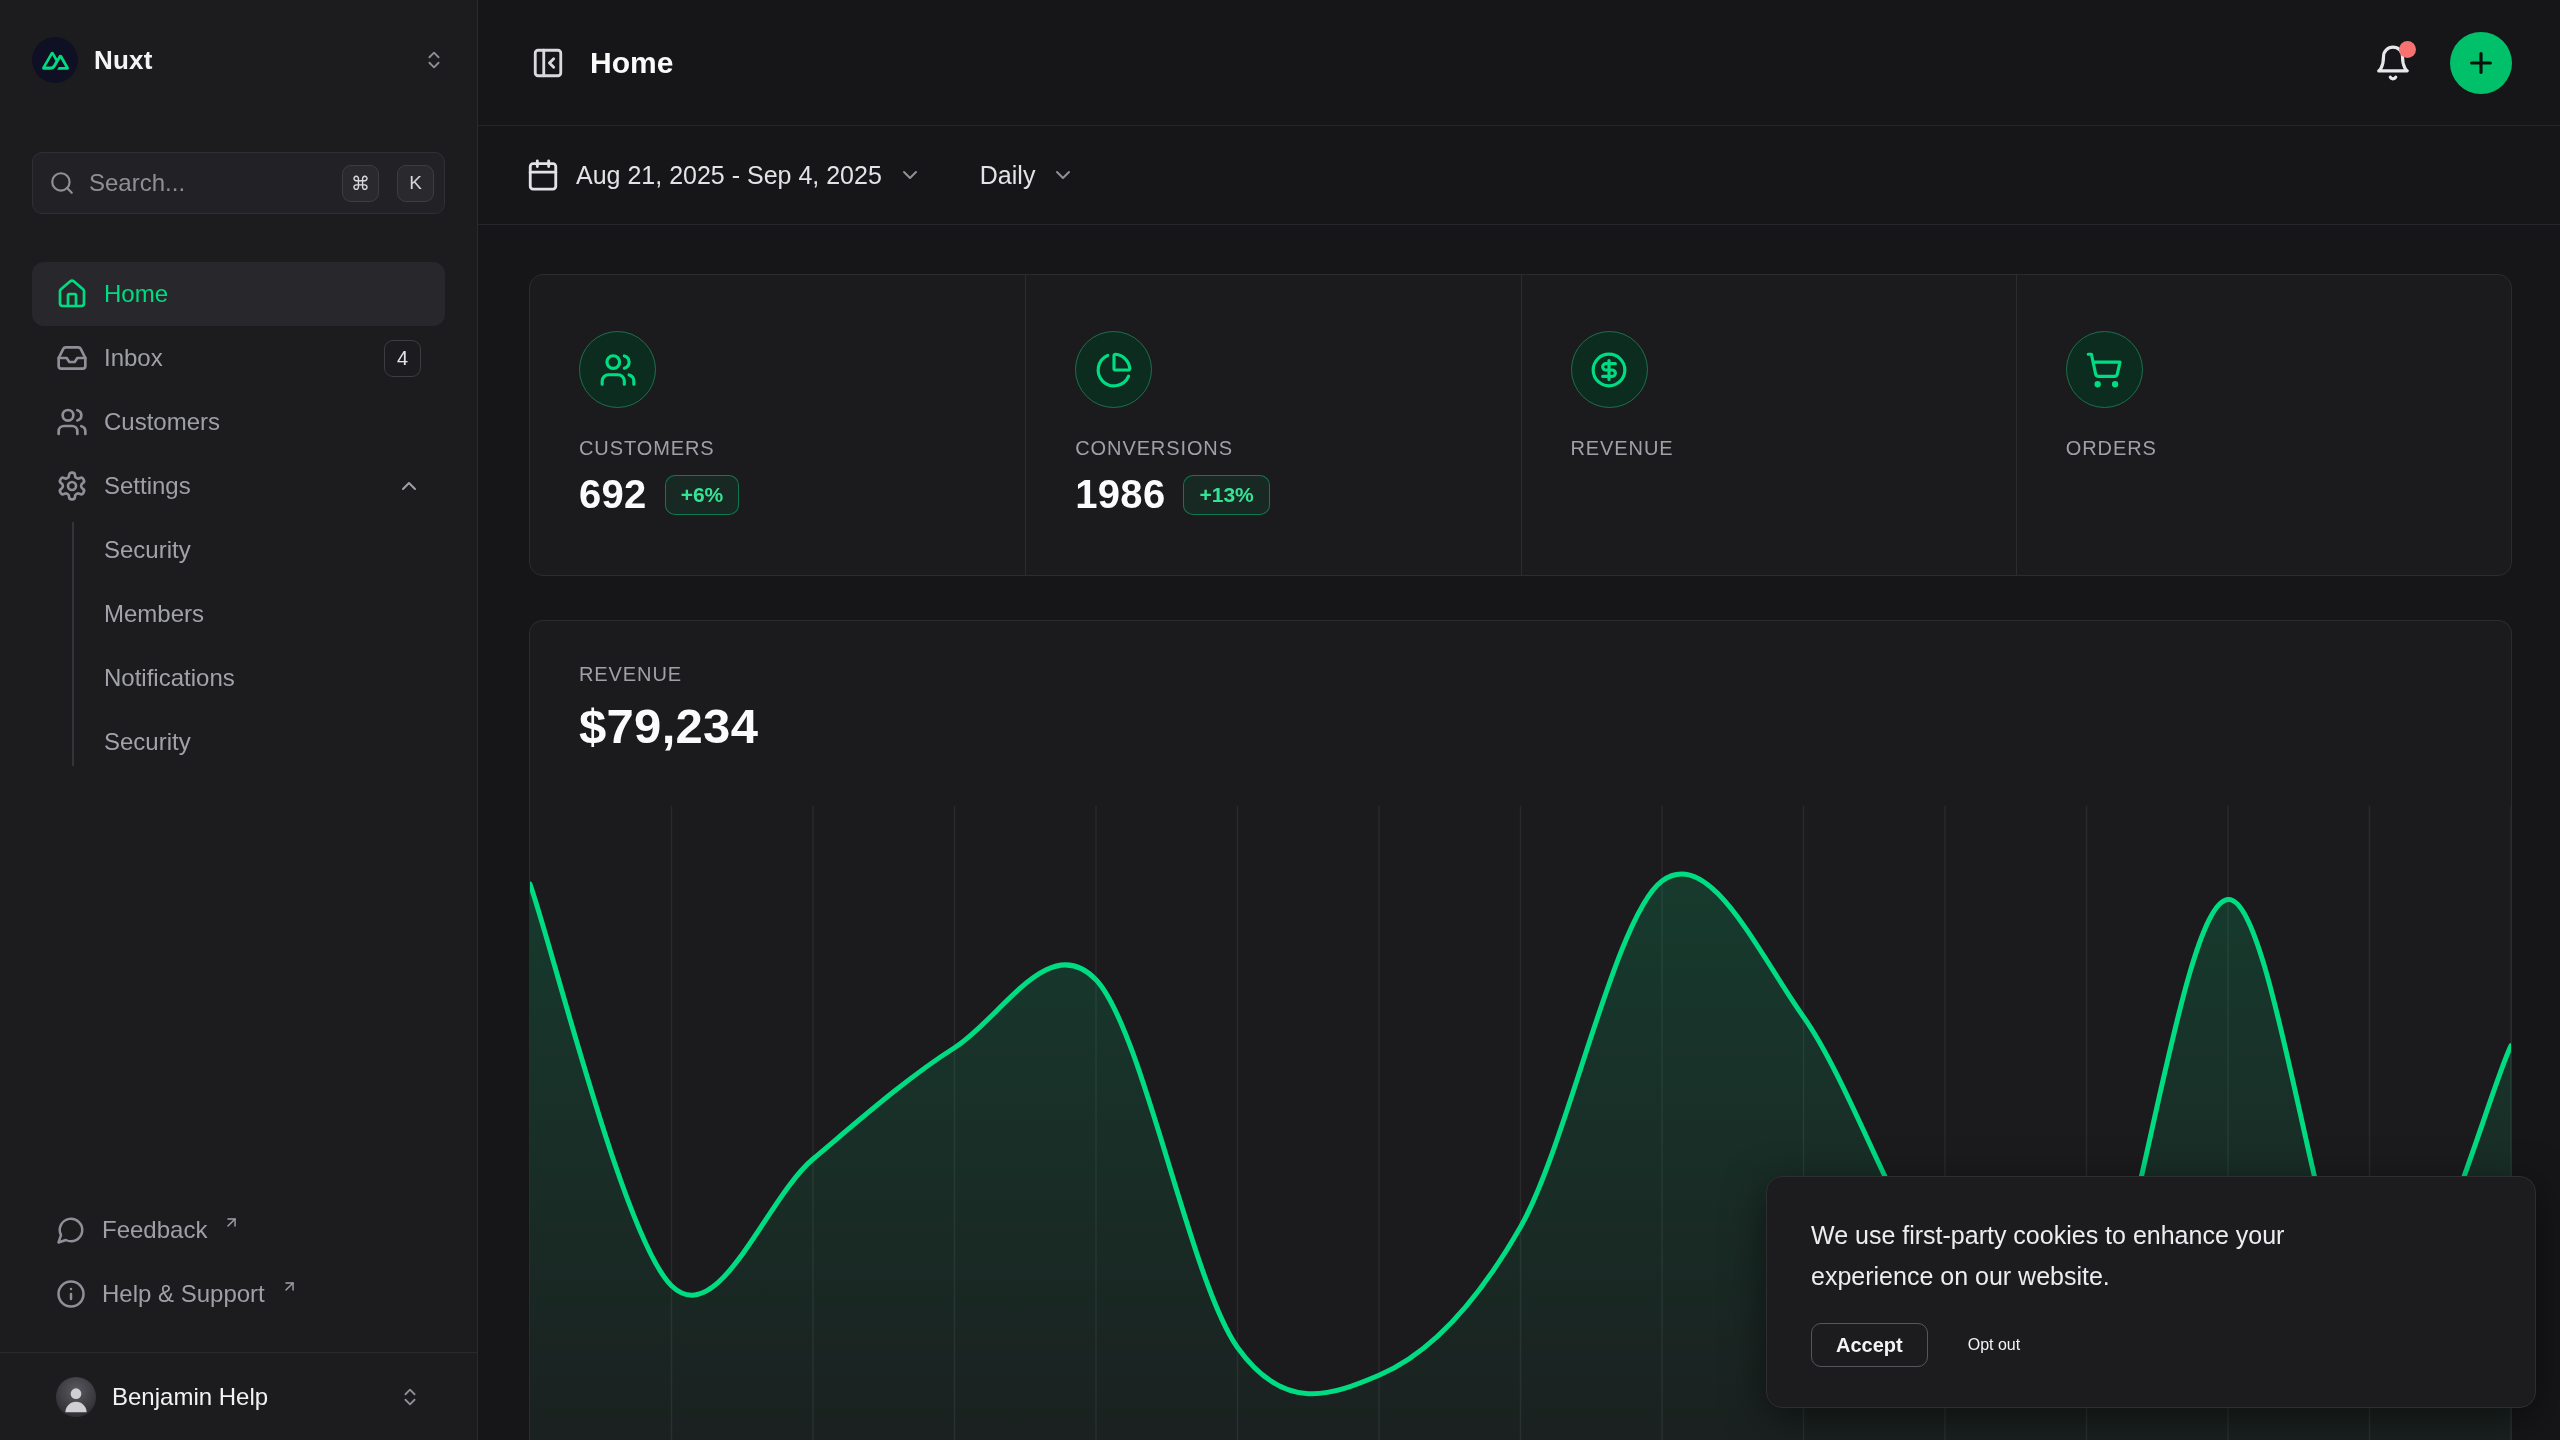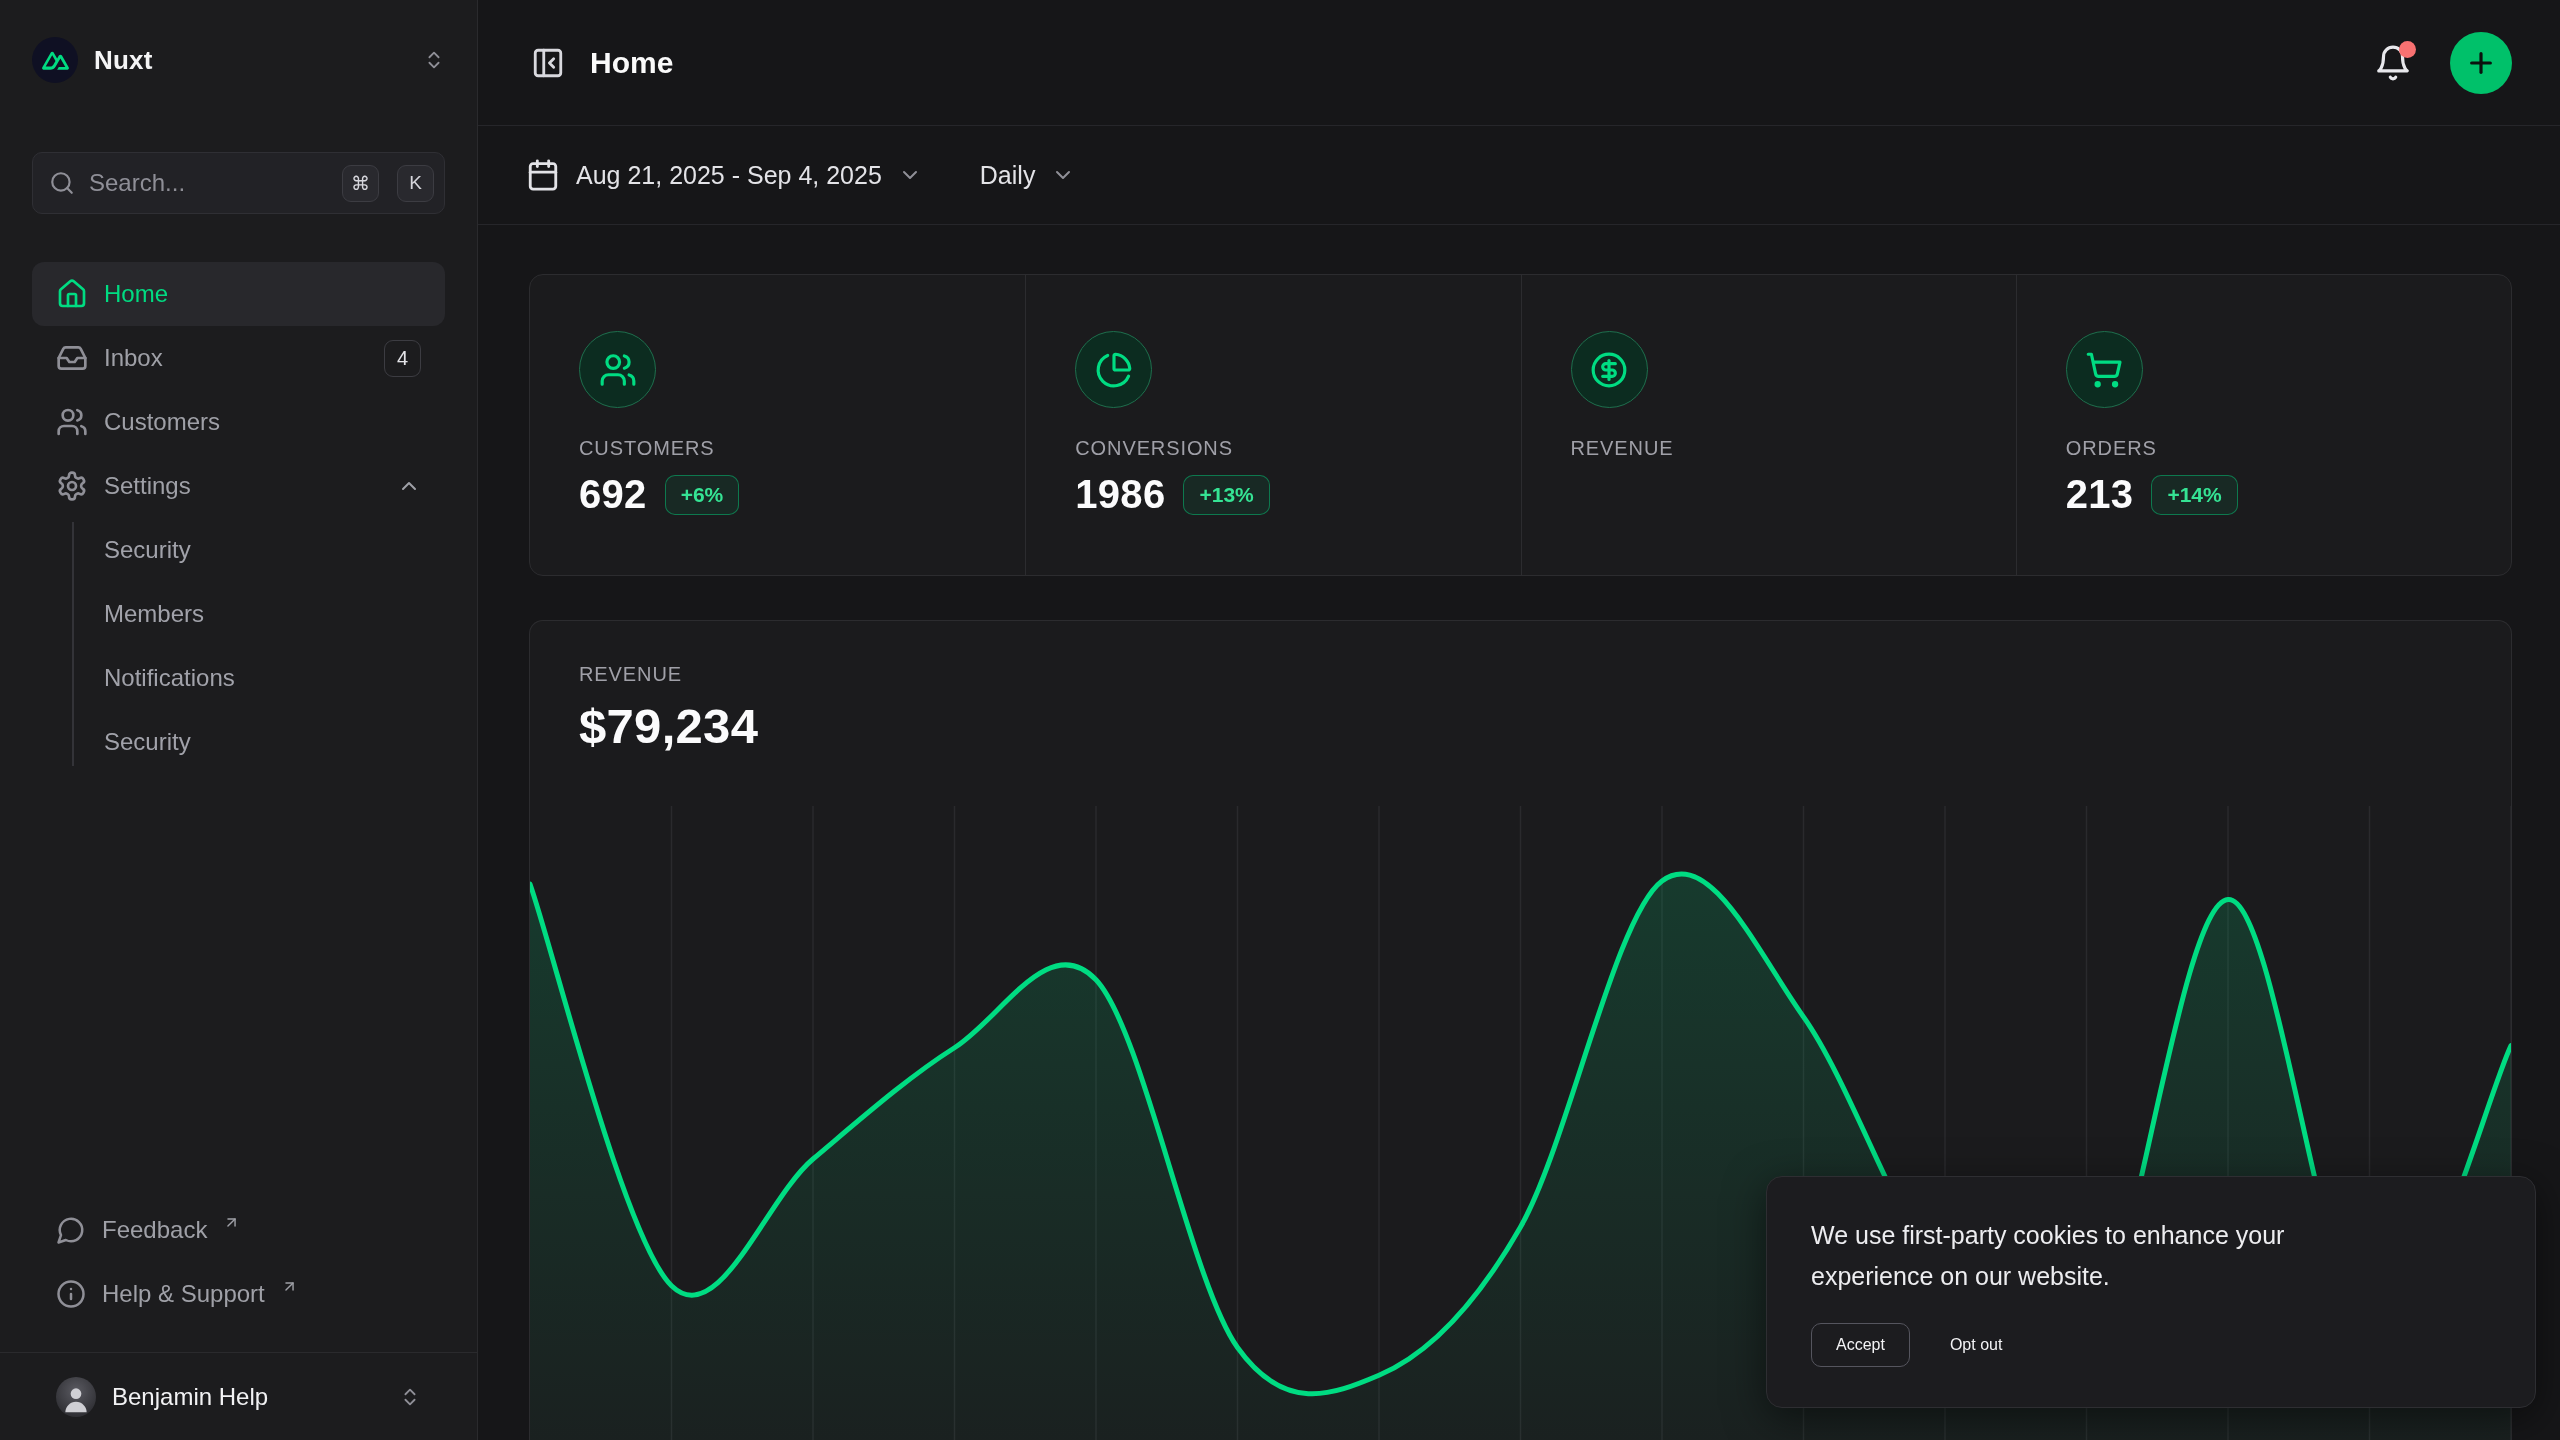--- a/index.html
+++ b/index.html
@@ -87,21 +87,21 @@
   .plot{position:absolute;left:0;right:0;top:185px;height:635px;}
   .plot svg{width:100%;height:100%;}
 
   
   .cookie{position:absolute;right:24px;bottom:32px;width:770px;background:#1c1c1f;
           border:1px solid #2e2e32;border-radius:16px;padding:38px 44px 40px;
           box-shadow:0 10px 40px rgba(0,0,0,.5);z-index:20;}
   .cookie .line{display:block;font-size:25px;line-height:41px;color:#ededf0;}
   .cookie-actions{margin-top:26px;display:flex;align-items:center;gap:40px;}
   .btn-accept{height:44px;padding:0 24px;border:1.5px solid #55555e;border-radius:10px;background:transparent;
-              color:#f4f4f6;font-size:16px;font-weight:400;display:flex;align-items:center;cursor:pointer;
+              color:#f4f4f6;font-size:20px;font-weight:700;display:flex;align-items:center;cursor:pointer;
               font-family:inherit;}
   .btn-optout{background:none;border:none;font-size:16px;color:#f4f4f6;font-weight:500;cursor:pointer;
               font-family:inherit;padding:0;}
 </style>
 </head>
 <body>
 
 <div class="app">
 
   <aside class="sidebar">
@@ -305,24 +305,20 @@
         </div>
         <div class="stat">
           <span class="stat-ic">
             <svg width="38" height="38" viewBox="0 0 24 24" fill="none" stroke="currentColor" stroke-width="2" stroke-linecap="round" stroke-linejoin="round">
                 <circle cx="8" cy="21" r="1"></circle>
                 <circle cx="19" cy="21" r="1"></circle>
                 <path d="M2.05 2.05h2l2.66 12.42a2 2 0 0 0 2 1.58h9.78a2 2 0 0 0 1.95-1.57l1.65-7.43H5.12"></path>
               </svg>
           </span>
           <div class="stat-label">ORDERS</div>
-          <div class="stat-row">
-            <span class="stat-value">213</span>
-            <span class="delta">+14%</span>
-          </div>
         </div>
       </div>
 
       <div class="rev-card">
         <div class="rev-head">
           <div class="rev-label">REVENUE</div>
           <div class="rev-value">$79,234</div>
         </div>
         <div class="plot">
           <svg viewBox="0 0 1983 635" preserveAspectRatio="none">

